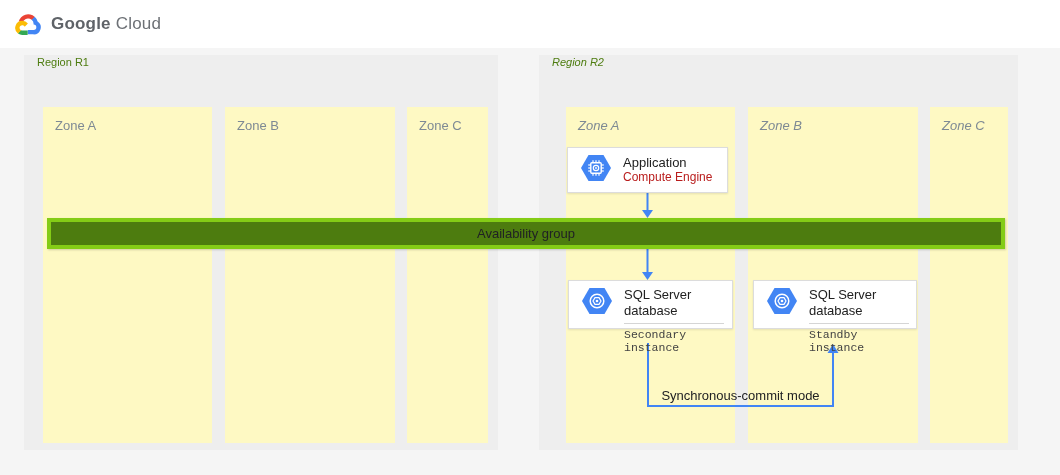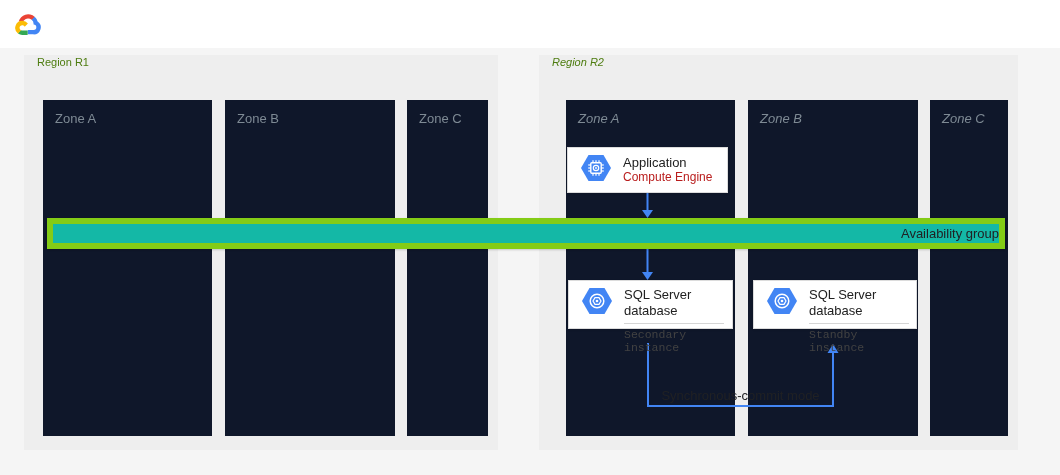--- a/index.html
+++ b/index.html
@@ -16,32 +16,32 @@
   .logo svg{display:block;}
   .logo-text{font-size:17px;letter-spacing:.2px;display:flex;gap:5px;align-items:baseline;}
   .logo-google{color:#5f6368;font-weight:700;}
   .logo-cloud{color:#6d7176;font-weight:400;}
 
   
   .region{position:absolute;background:#eeeeee;}
   .region-r1{left:24px;top:55px;width:474px;height:395px;}
   .region-r2{left:539px;top:55px;width:479px;height:395px;font-style:italic;}
   .region-label{position:absolute;left:13px;top:1px;font-size:11px;color:#4d7c0f;}
-  .zone{position:absolute;top:45px;height:336px;background:#0f172a;box-sizing:border-box;}
+  .zone{position:absolute;top:52px;height:336px;background:#fef9c3;box-sizing:border-box;}
   .zone-label{display:block;padding:11px 0 0 12px;font-size:13px;color:#7e8a94;}
   .r1-za{left:19px;width:169px;}  .r1-zb{left:201px;width:170px;} .r1-zc{left:383px;width:81px;}
   .r2-za{left:27px;width:169px;}  .r2-zb{left:209px;width:170px;} .r2-zc{left:391px;width:78px;}
 
   
   .connectors{position:absolute;left:0;top:0;z-index:2;pointer-events:none;}
 
   
-  .band{position:absolute;left:47px;top:218px;width:958px;height:31px;background:#14b8a6;
-    border:6px solid #84cc16;box-sizing:border-box;z-index:3;
-    display:flex;align-items:center;justify-content:flex-end;
+  .band{position:absolute;left:47px;top:218px;width:958px;height:31px;background:#4d7c0f;
+    border:4px solid #84cc16;box-sizing:border-box;z-index:3;
+    display:flex;align-items:center;justify-content:center;
     font-size:13px;color:#202124;box-shadow:1px 1px 2px rgba(0,0,0,.18);}
 
   
   .card{position:absolute;background:#ffffff;border:1px solid #dcdcdc;box-sizing:border-box;
     display:flex;z-index:3;box-shadow:0 1px 2px rgba(0,0,0,.10);}
   .icon-wrap{flex:0 0 auto;margin-left:13px;margin-right:12px;}
   .app-card{left:567px;top:147px;width:161px;height:46px;align-items:center;}
   .card-title{font-size:13px;font-weight:400;color:#212121;line-height:1.2;}
   .card-subtitle{font-size:12px;color:#b91c1c;line-height:1.25;}
   .sql-card{top:280px;height:49px;padding-top:6px;}
@@ -60,20 +60,24 @@
 <body>
 
 <div class="header">
   <div class="logo">
     <svg width="26" height="21" viewBox="0 0 24 19.37">
       <path fill="#EA4335" d="M15.29 5.33h.7l2-2 .1-.85a9 9 0 0 0-14.64 4.39 1.09 1.09 0 0 1 .69-.05l4-.66s.2-.34.31-.32a5 5 0 0 1 6.85-.52z"></path>
       <path fill="#4285F4" d="M20.88 6.87a9 9 0 0 0-2.72-4.38l-2.81 2.81a5 5 0 0 1 1.83 4v.5a2.5 2.5 0 0 1 0 5h-5l-.5.5v3l.5.5h5a6.5 6.5 0 0 0 3.7-11.9z"></path>
       <path fill="#34A853" d="M6.68 19.31h5v-4h-5a2.49 2.49 0 0 1-1-.22l-.72.22-2 2-.17.68a6.46 6.46 0 0 0 3.89 1.32z"></path>
       <path fill="#FBBC05" d="M6.68 6.31a6.5 6.5 0 0 0-3.92 11.67l2.92-2.92a2.5 2.5 0 1 1 3.31-3.31l2.92-2.92a6.49 6.49 0 0 0-5.23-2.52z"></path>
     </svg>
+    <span class="logo-text">
+      <span class="logo-google">Google</span>
+      <span class="logo-cloud">Cloud</span>
+    </span>
   </div>
 </div>
 
 <div class="region region-r1">
   <div class="region-label">Region R1</div>
   <div class="zone r1-za">
     <span class="zone-label">Zone A</span>
   </div>
   <div class="zone r1-zb">
     <span class="zone-label">Zone B</span>

